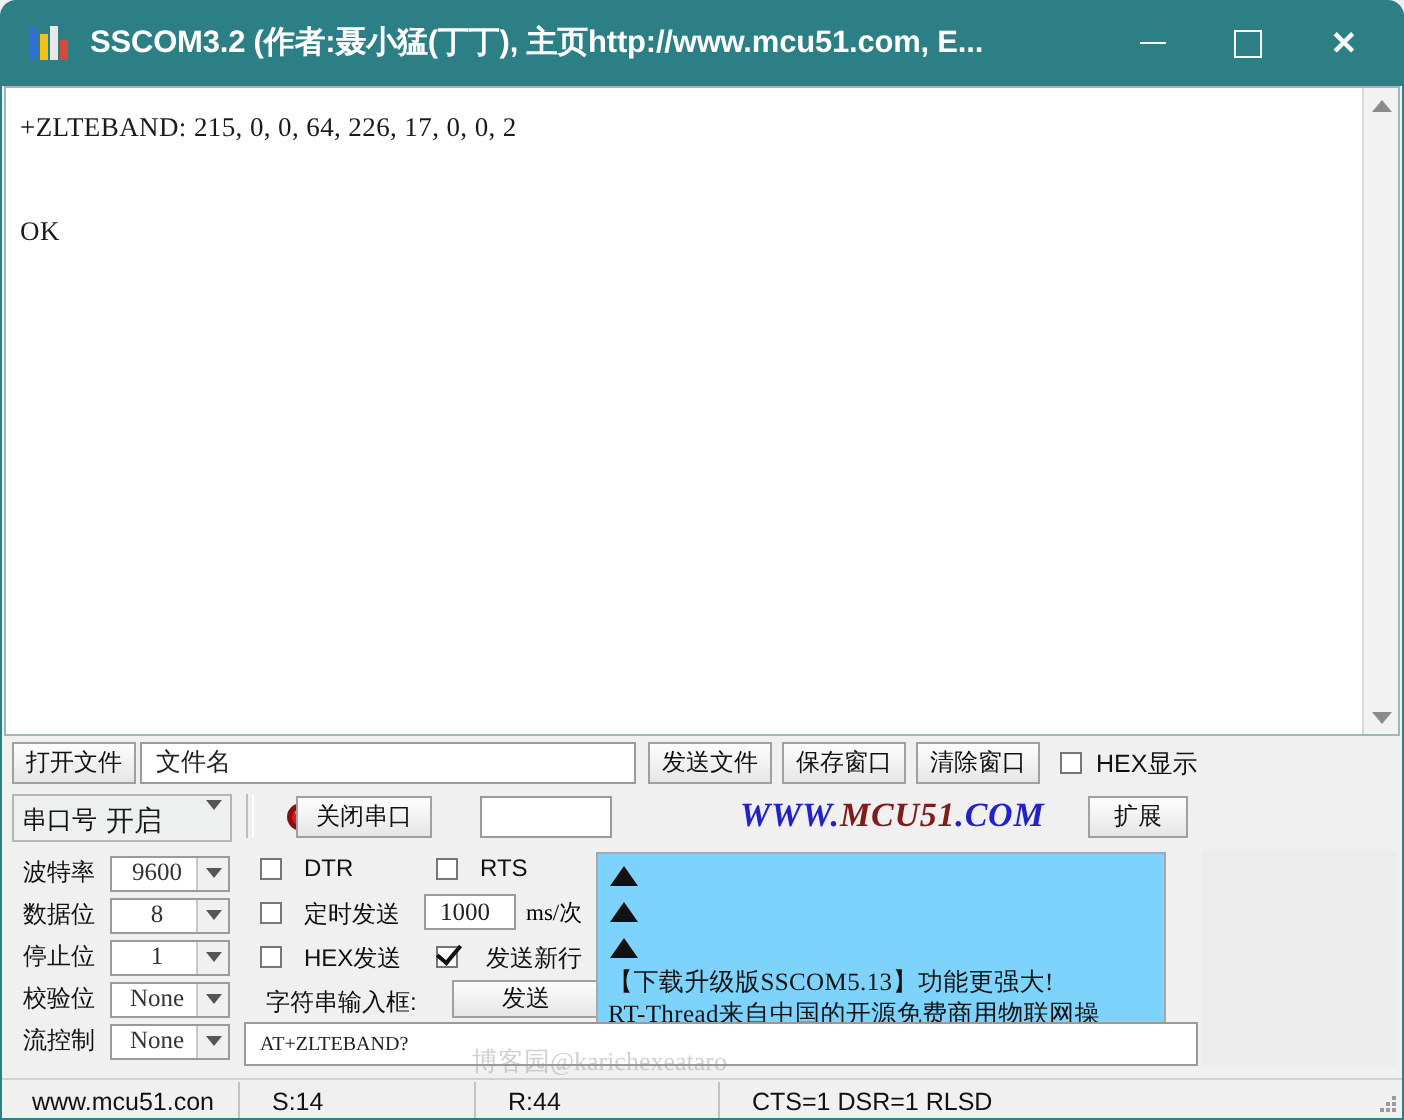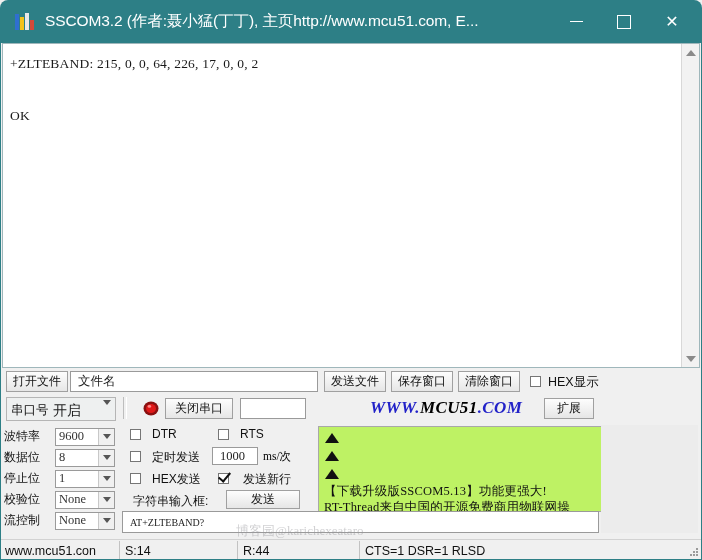--- a/index.html
+++ b/index.html
@@ -18,20 +18,21 @@
 
   
   .titlebar {
     position: absolute; left: 0; top: 0;
     width: 702px; height: 43px;
     background: #2d7f86;
     display: flex; align-items: center;
     border-top-left-radius: 8px;
     border-top-right-radius: 8px;
     overflow: hidden;
+    font-weight: bold;
   }
   .title-icon {
     width: 22px; height: 22px;
     margin-left: 14px; margin-right: 9px;
     flex: none;
     position: relative;
   }
   .title-text {
     color: #ffffff;
     font-size: 15.5px;
@@ -201,38 +202,38 @@
   #port-combo .tri2 {
     position: absolute; right: 4px; top: 2px;
     width: 0; height: 0;
     border-left: 4px solid transparent;
     border-right: 4px solid transparent;
     border-top: 5px solid #555;
   }
   .vdiv { position: absolute; width: 2px; top: 2px; height: 22px;
           border-left: 1px solid #bdbdbd; border-right: 1px solid #ffffff; }
   #led { position: absolute; left: 141px; top: 6px; width: 16px; height: 15px; }
-  #close-port-btn { position: absolute; left: 163px; top: 3px; width: 68px; height: 21px; }
+  #close-port-btn { position: absolute; left: 146px; top: 3px; width: 68px; height: 21px; }
   #port-extra-field { position: absolute; left: 238px; top: 3px; width: 66px; height: 21px; }
   #brand { position: absolute; left: 368px; top: 3px;
            font-family: "Liberation Serif", serif;
            font-style: italic; font-weight: bold; font-size: 17px;
            letter-spacing: 0.4px; white-space: nowrap; }
   #brand .b1 { color: #2222c8; font-style: italic; }
-  #brand .b2 { color: #000000; }
+  #brand .b2 { color: #7f1d1d; }
   #brand .b3 { color: #2222c8; }
   #expand-btn { position: absolute; left: 542px; top: 3px; width: 50px; height: 21px; }
 
   
   .lower {
     position: absolute; left: 2px; top: 423px; width: 698px; height: 114px;
     background: #f0f0f0;
   }
   
-  .params { position: absolute; left: 2px; top: 2px; width: 114px; height: 110px; }
+  .params { position: absolute; left: 2px; top: 2px; width: 114px; height: 110px; text-align: center; }
   .prow { position: absolute; left: 0; width: 114px; height: 19px; display: flex; align-items: center; }
   .prow .plabel { width: 51px; font-size: 12px; color: #111; white-space: nowrap;
                   font-family: "Liberation Sans", sans-serif; }
   .prow .combo { width: 60px; height: 18px; }
 
   
   .mid { position: absolute; left: 120px; top: 2px; width: 190px; height: 110px; }
   #dtr-chk { position: absolute; left: 8px; top: 4px; }
   #dtr-lbl { position: absolute; left: 25px; top: 2px; }
   #rts-chk { position: absolute; left: 96px; top: 4px; }
@@ -244,22 +245,22 @@
                 font-family: "Liberation Serif", serif; }
   #hexsend-chk { position: absolute; left: 8px; top: 48px; }
   #hexsend-lbl { position: absolute; left: 25px; top: 46px; }
   #newline-chk { position: absolute; left: 96px; top: 48px; }
   #newline-lbl { position: absolute; left: 116px; top: 46px; }
   #strinput-lbl { position: absolute; left: 6px; top: 68px; }
   #send-btn { position: absolute; left: 104px; top: 65px; width: 74px; height: 19px; }
 
   
   .infobox {
-    position: absolute; left: 316px; top: 3px; width: 285px; height: 86px;
-    background: #bef264; border: 1px solid #a8a8a8; box-sizing: border-box;
+    position: absolute; left: 296px; top: 3px; width: 285px; height: 86px;
+    background: #7dd3fc; border: 1px solid #a8a8a8; box-sizing: border-box;
     overflow: hidden; padding: 2px 0 0 2px;
   }
   .arrow-row { height: 18px; display: flex; align-items: center; padding-left: 4px; }
   .arrow-row .tri-blk {
     width: 0; height: 0;
     border-left: 7px solid transparent;
     border-right: 7px solid transparent;
     border-bottom: 10px solid #111;
   }
   .info-line {
@@ -307,21 +308,21 @@
     background: #f0f0f0;
     border-top: 1px solid #d2d2d2;
     display: flex; align-items: center;
   }
   .sb-cell {
     height: 19px;
     display: flex; align-items: center;
     font-size: 12.5px; color: #111;
     font-family: "Liberation Sans", sans-serif;
     border-right: 1px solid #c2c2c2;
-    padding-left: 5px;
+    padding-left: 16px;
     white-space: nowrap;
     box-sizing: border-box;
   }
   .sb-grip {
     position: absolute; right: 2px; bottom: 1px;
     width: 14px; height: 14px;
   }
   
   .frame {
     position: absolute; left: 0; top: 43px;

